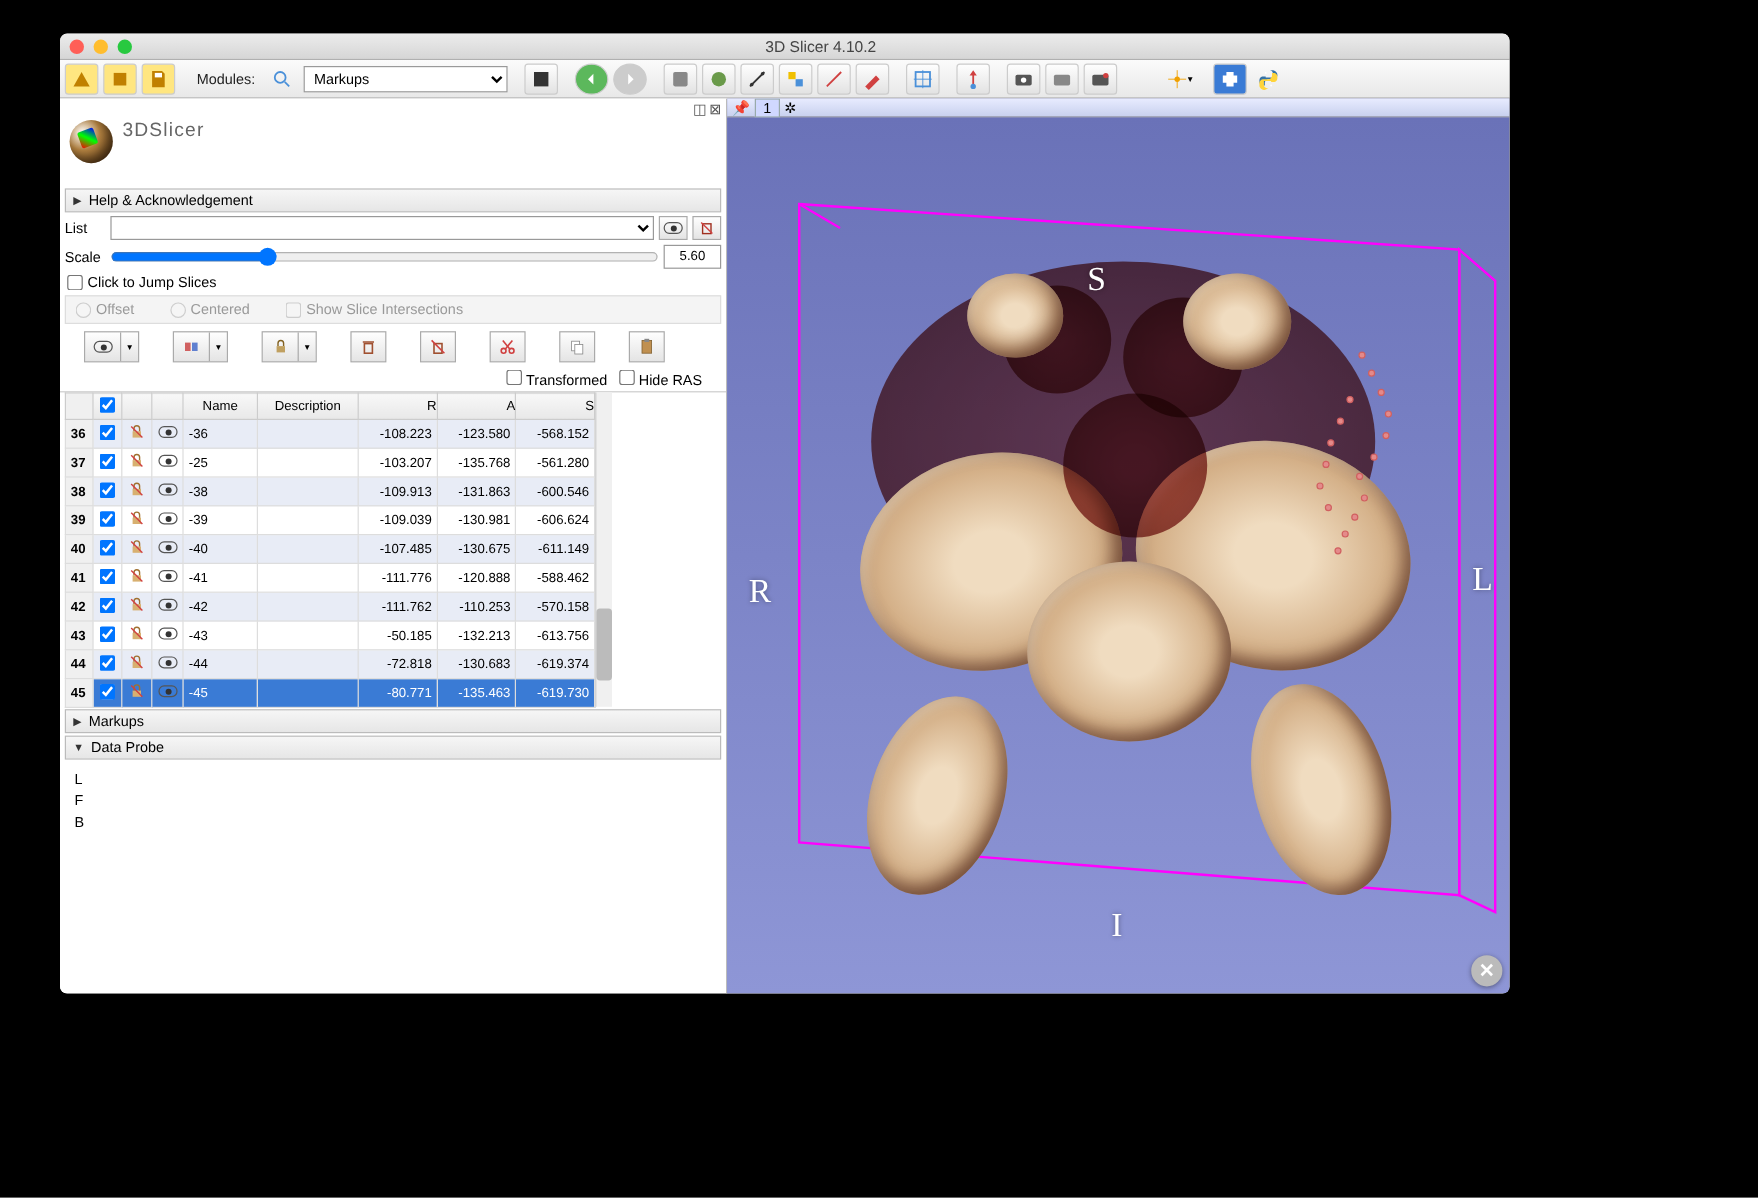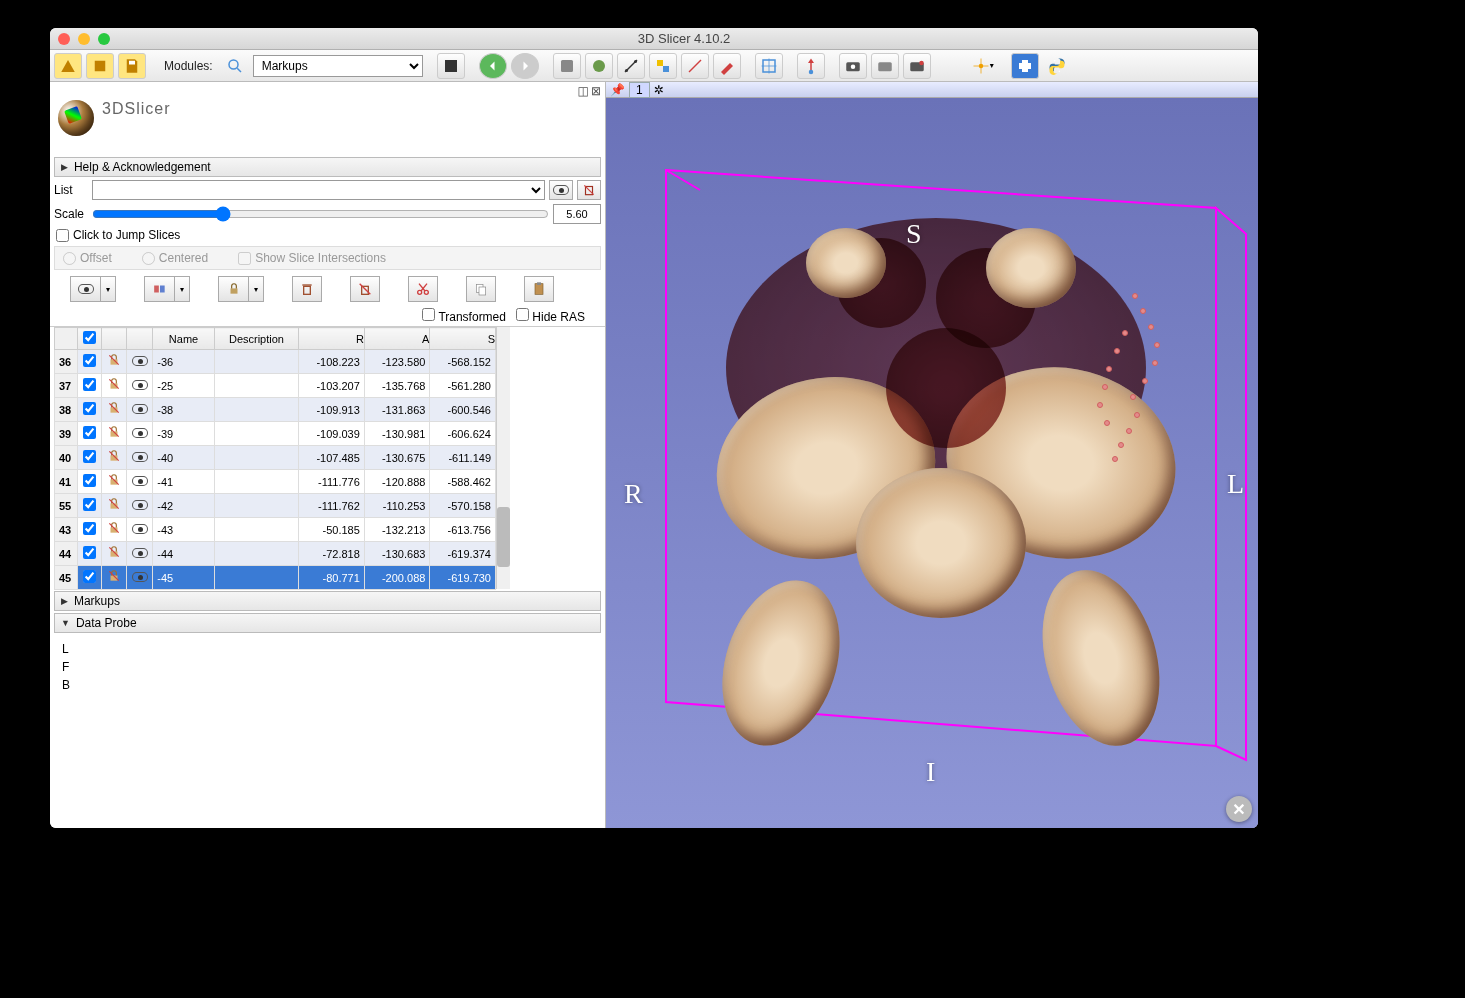--- a/index.html
+++ b/index.html
@@ -451,21 +451,21 @@
                       <line x1="4" y1="4" x2="20" y2="20" stroke="#d04040" stroke-width="2"></line>
                     </svg></span></td>
     <td class="col-ico"><span class="eye-ico"></span></td>
     <td class="col-name">-41</td>
     <td class="col-desc"></td>
     <td class="col-num">-111.776</td>
     <td class="col-num">-120.888</td>
     <td class="col-num">-588.462</td>
               </tr>
               <tr class="odd">
-    <td class="col-idx">55</td>
+    <td class="col-idx">42</td>
     <td class="col-chk"><input type="checkbox" checked="" style=""></td>
     <td class="col-ico"><span class="lock-ico"><svg viewBox="0 0 24 24">
                       <rect x="6" y="11" width="12" height="9" fill="#d8b070"></rect>
                       <path d="M8 11V7a4 4 0 018 0v4" fill="none" stroke="#a07030" stroke-width="2"></path>
                       <line x1="4" y1="4" x2="20" y2="20" stroke="#d04040" stroke-width="2"></line>
                     </svg></span></td>
     <td class="col-ico"><span class="eye-ico"></span></td>
     <td class="col-name">-42</td>
     <td class="col-desc"></td>
     <td class="col-num">-111.762</td>
@@ -507,21 +507,21 @@
     <td class="col-chk"><input type="checkbox" checked="" style=""></td>
     <td class="col-ico"><span class="lock-ico"><svg viewBox="0 0 24 24">
                       <rect x="6" y="11" width="12" height="9" fill="#d8b070"></rect>
                       <path d="M8 11V7a4 4 0 018 0v4" fill="none" stroke="#a07030" stroke-width="2"></path>
                       <line x1="4" y1="4" x2="20" y2="20" stroke="#d04040" stroke-width="2"></line>
                     </svg></span></td>
     <td class="col-ico"><span class="eye-ico"></span></td>
     <td class="col-name">-45</td>
     <td class="col-desc"></td>
     <td class="col-num">-80.771</td>
-    <td class="col-num">-200.088</td>
+    <td class="col-num">-135.463</td>
     <td class="col-num">-619.730</td>
               </tr>
             </tbody>
         </table>
         <div class="scrollbar-v" style="height:262px;">
             <div style="position:absolute;top:180px;width:100%;height:60px;background:#bbb;border-radius:3px;"></div>
           </div>
       </div>
 
       <div class="collapse-row">

